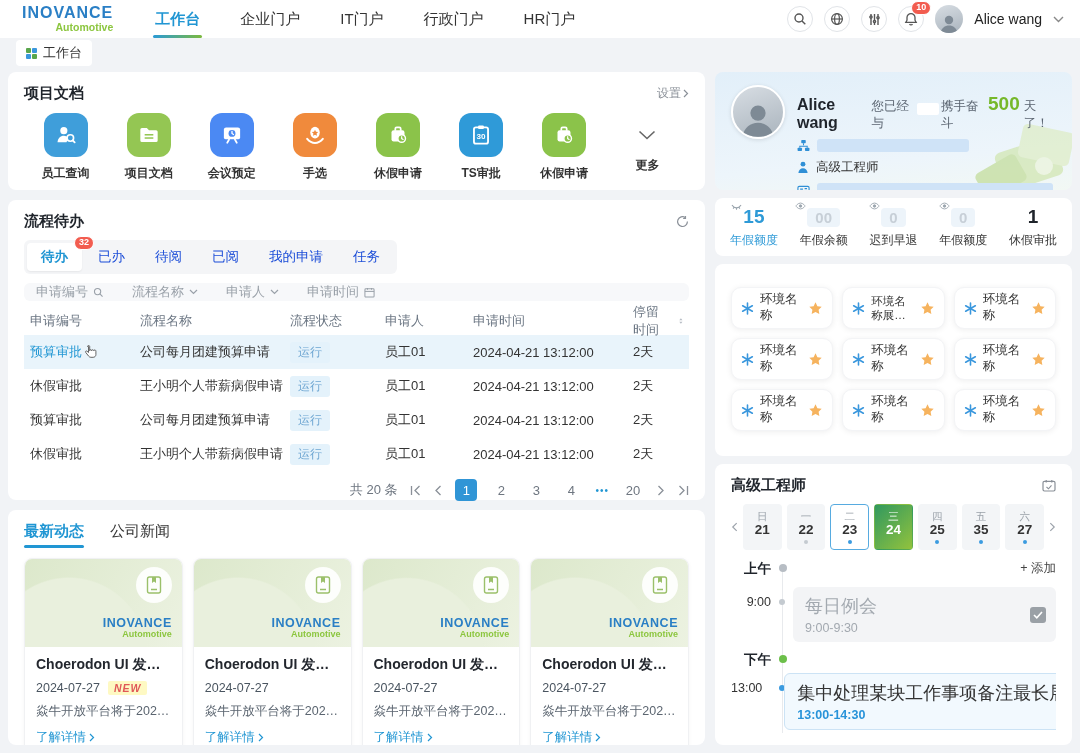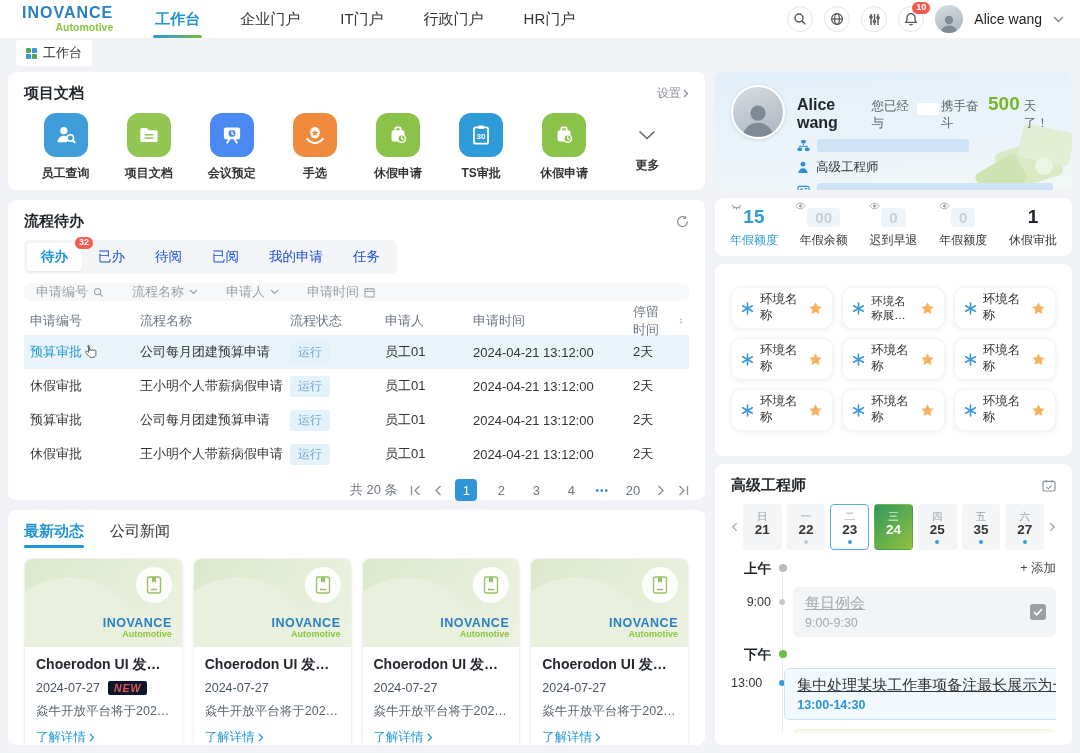--- a/index.html
+++ b/index.html
@@ -76,21 +76,21 @@
   .ncard { border:1px solid #f0f1f3; border-radius:8px; overflow:hidden; box-shadow:0 1px 4px rgba(0,0,0,.04); background:#fff; }
   .nimg { height:88px; position:relative; background:radial-gradient(circle at 28% 110%, #e9f0dd 0 52%, rgba(0,0,0,0) 53%), linear-gradient(120deg,#dce8cb,#ecf2e1); }
   .nimg .nlogo { position:absolute; right:10px; bottom:8px; text-align:right; line-height:1; }
   .nimg .nlogo .l1 { font-size:12.5px; font-weight:bold; letter-spacing:.5px; color:#2a7fc5; }
   .nimg .nlogo .l2 { font-size:9px; font-weight:bold; color:#8cc63f; margin-top:1px; }
   .nimg .nbadge { position:absolute; top:8px; right:10px; width:36px; height:36px; border-radius:50%; background:rgba(255,255,255,.9); display:flex; align-items:center; justify-content:center; }
   .nbody { padding:9px 11px 10px; }
   .ntitle { font-size:14px; font-weight:bold; color:#23272e; white-space:nowrap; overflow:hidden; text-overflow:ellipsis; }
   .nmeta { display:flex; align-items:flex-start; gap:8px; margin-top:7px; }
   .ndate { font-size:12.5px; color:#4a5560; }
-  .nnew { background:#0f172a; color:#e05858; font-size:10.5px; font-weight:bold; font-style:italic; padding:1px 6px; border-radius:2px; letter-spacing:1px; }
+  .nnew { background:#fef9c3; color:#e05858; font-size:10.5px; font-weight:bold; font-style:italic; padding:1px 6px; border-radius:2px; letter-spacing:1px; }
   .ndesc { margin-top:8px; font-size:12.5px; color:#5b6570; white-space:nowrap; overflow:hidden; text-overflow:ellipsis; }
   .nlink { margin-top:9px; font-size:12.5px; color:#2196d3; display:flex; align-items:center; gap:3px; cursor:pointer; }
 
   
   .prof { height:118px; border-radius:8px; background:linear-gradient(175deg,#e2eff9 0%,#edf5fb 70%,#f2f8f4 100%); padding:13px 16px; position:relative; overflow:hidden; display:flex; gap:12px; }
   .prof-deco { position:absolute; right:-6px; bottom:-10px; opacity:.65; }
   .prof-main { flex:1; position:relative; }
   .prof-r1 { display:flex; align-items:baseline; justify-content:space-between; }
   .prof-name { font-size:16px; font-weight:bold; color:#1f242b; }
   .prof-greet { font-size:12.5px; color:#5a6470; display:flex; align-items:baseline; gap:2px; }
@@ -132,21 +132,21 @@
   .dot.grey { background:#c4cad0 !important; } .dot.blue { background:#3b9be0 !important; } .dot.none { background:transparent !important; }
   .sched { position:relative; flex:1; margin-top:10px; overflow:hidden; }
   .sched::before { content:""; position:absolute; left:51px; top:6px; bottom:0; width:1px; background:#e8eaed; }
   .srow { display:flex; align-items:flex-start; margin-bottom:9px; position:relative; }
   .stime { width:40px; text-align:right; font-size:12.5px; color:#333; padding-top:8px; }
   .stime.hdr { font-size:13.5px; font-weight:bold; color:#1f242b; padding-top:0; }
   .sdot { position:absolute; left:48px; border-radius:50%; }
   .sdot.big { width:8px; height:8px; left:47.5px; }
   .sdot.small { width:6px; height:6px; }
   .scard { margin-left:22px; flex:1; border-radius:6px; padding:7px 12px; position:relative; min-height:44px; }
-  .scard .et { font-size:15px; color:#333; white-space:nowrap; overflow:hidden; text-overflow:ellipsis; padding-right:26px;text-decoration:underline; }
+  .scard .et { font-size:18px; color:#333; white-space:nowrap; overflow:hidden; text-overflow:ellipsis; padding-right:26px; }
   .scard .er { font-size:12.5px; font-weight:bold; color:#2893d9; margin-top:3px; }
   .scard.done { background:#f3f4f6; }
   .scard.done .et, .scard.done .er { color:#a3a9b0; font-weight:normal; }
   .scard.blue { background:#f2f9fe; border:1px solid #cce3f5; }
   .scard.green { background:#f7faee; border:1px solid #edf2dd; }
   .cbox { position:absolute; right:10px; top:50%; transform:translateY(-50%); width:16px; height:16px; border-radius:3px; display:flex; align-items:center; justify-content:center; }
   .cbox.checked { background:#9aa0a6; color:#fff; font-size:11px; }
   .add-link { position:absolute; right:0; top:0; font-size:12.5px; color:#444; cursor:pointer; }
   .gd { color:#8a9098; }
 </style>

